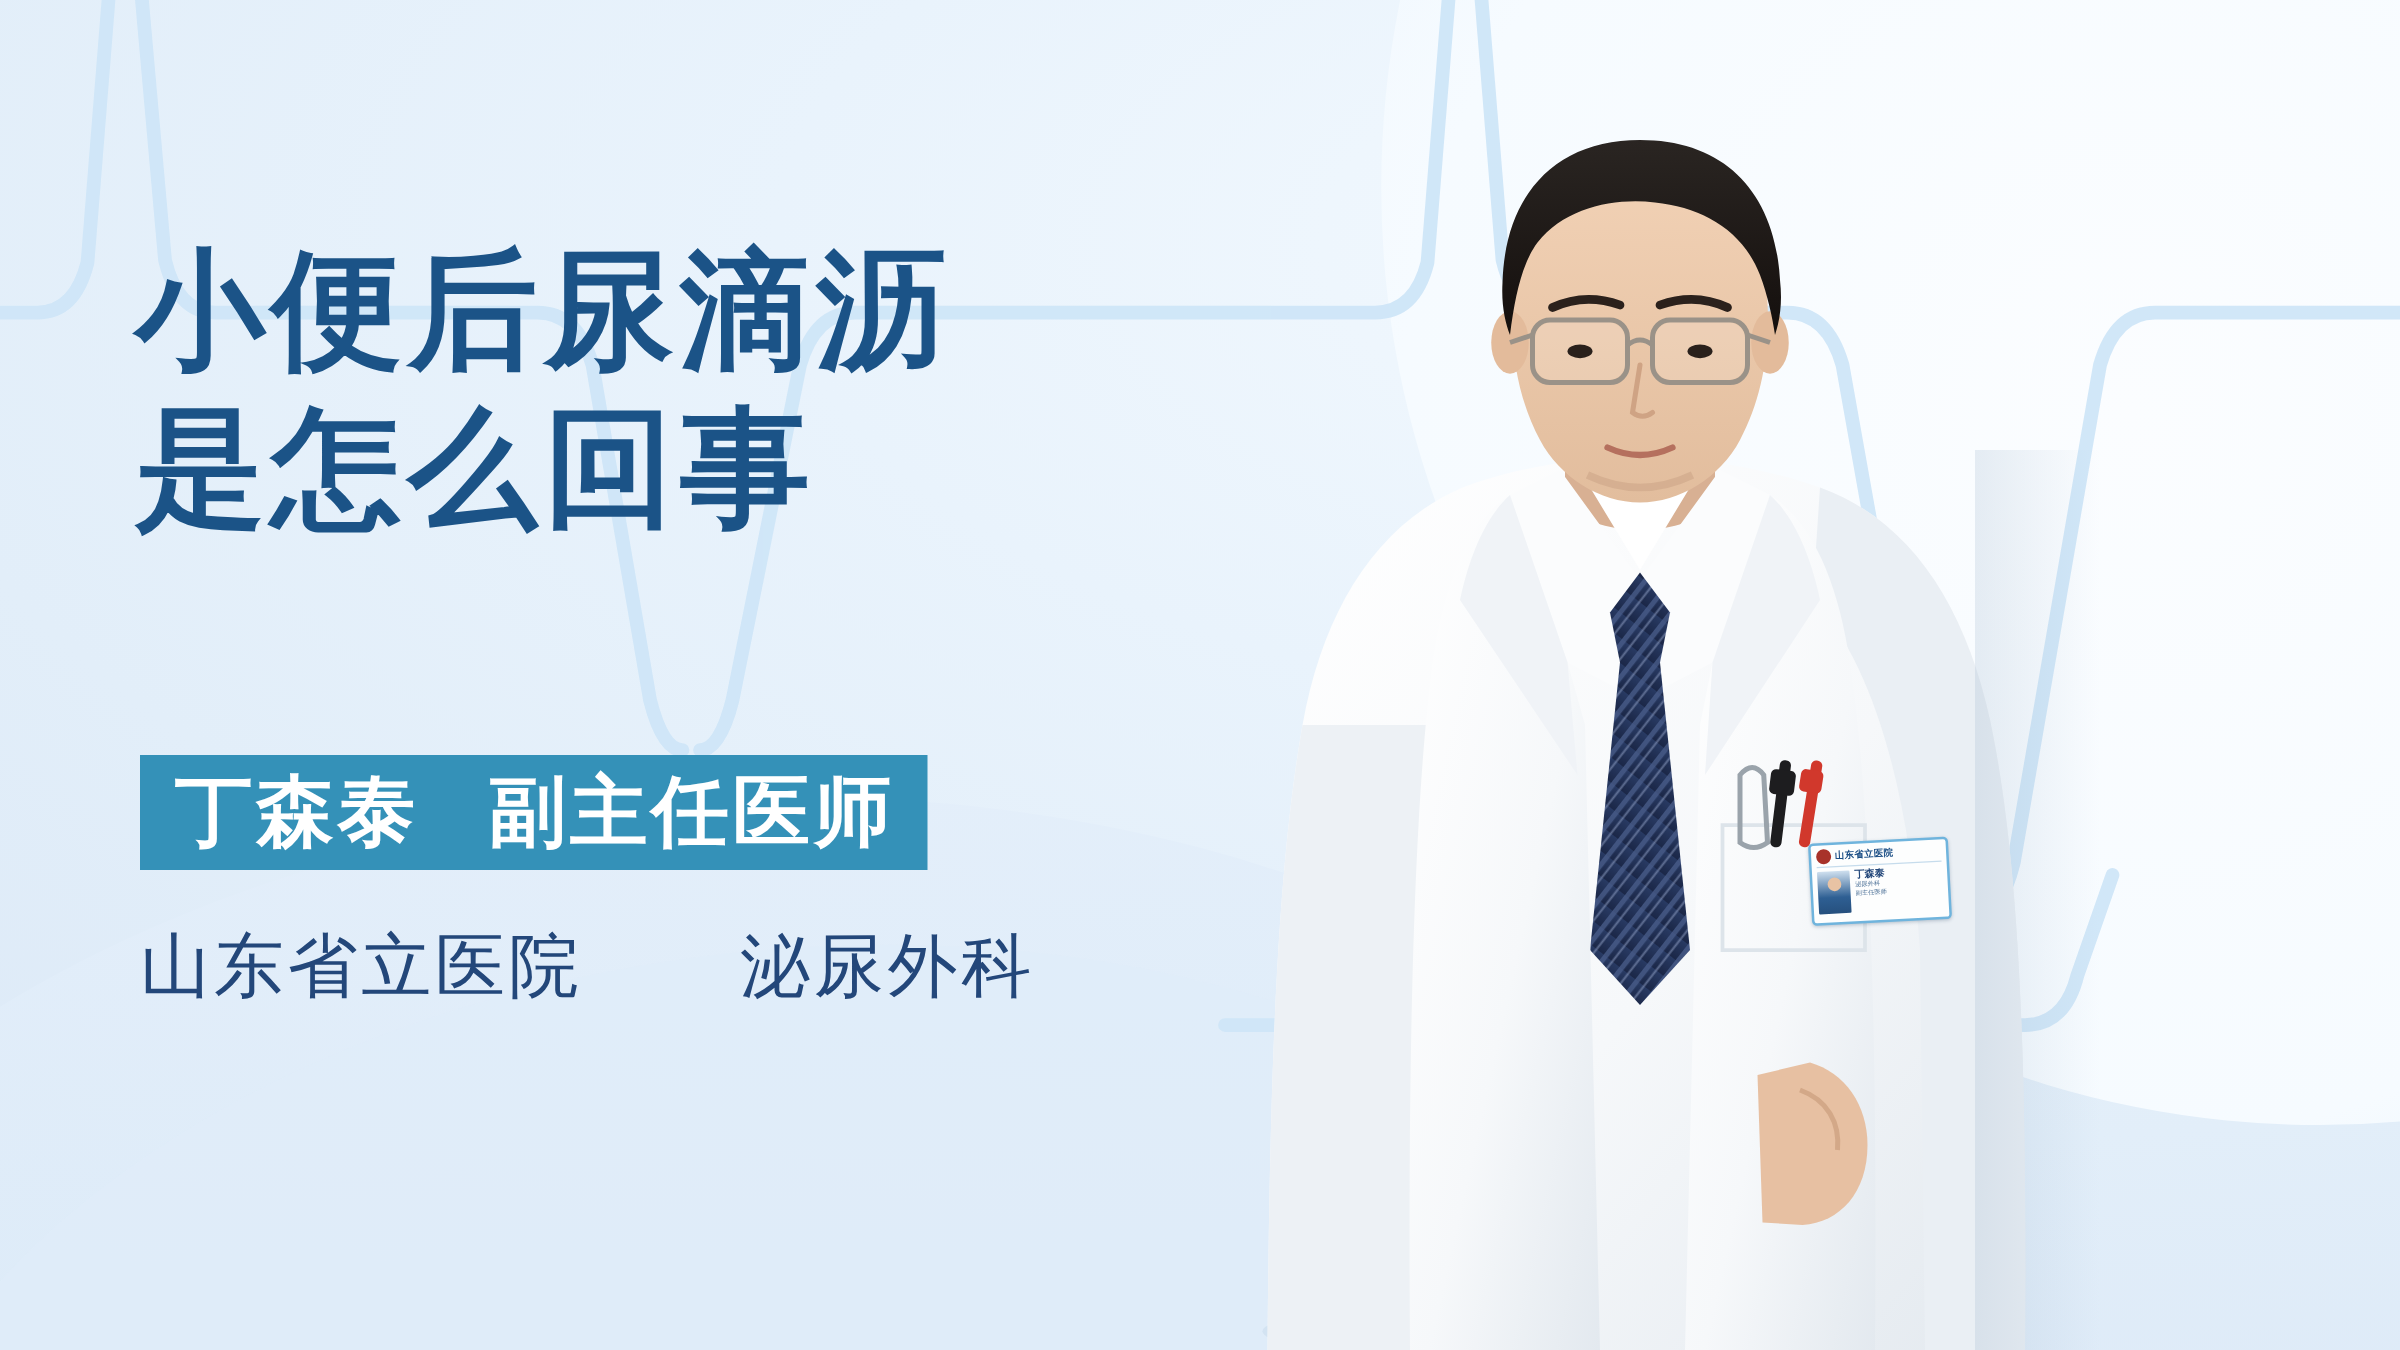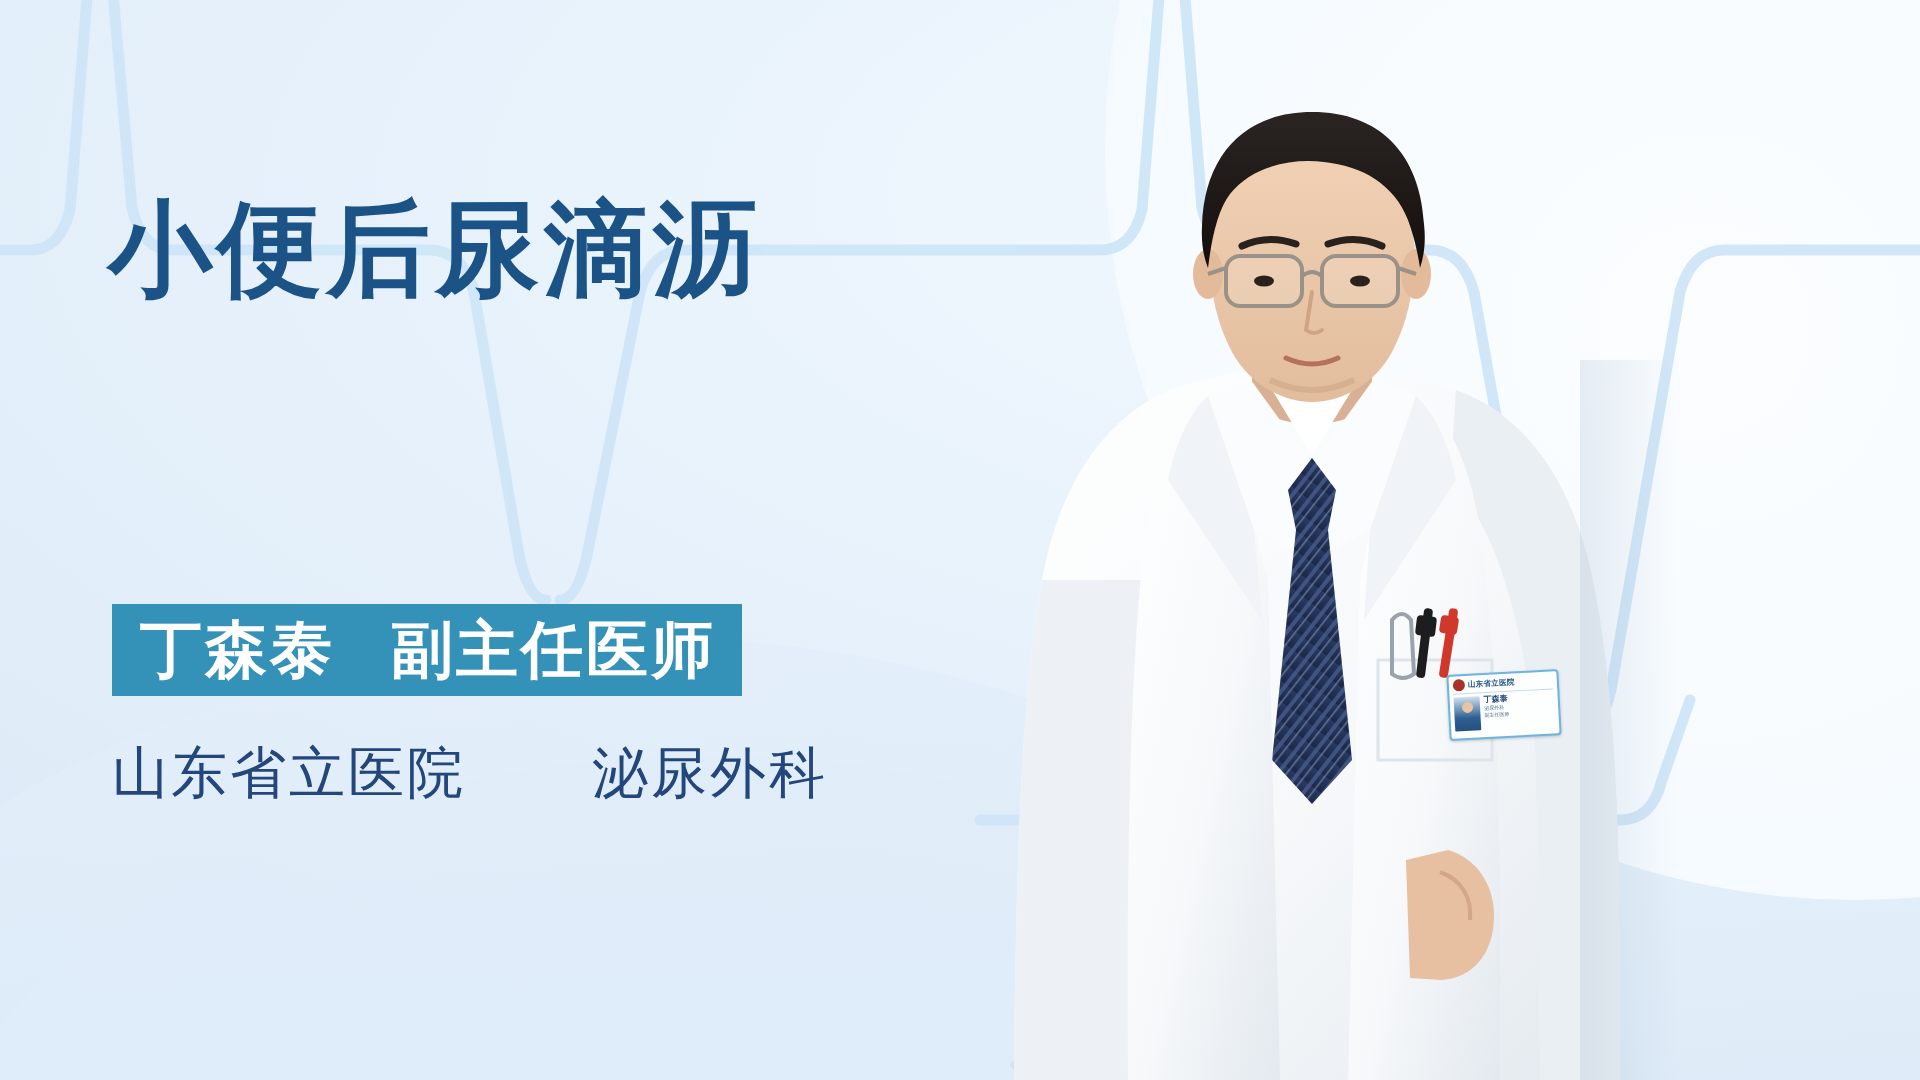--- a/index.html
+++ b/index.html
@@ -245,20 +245,21 @@
       <path d="M 1585 730 Q 1601 730 1611 690 L 1680 292 Q 1692 250 1724 250 L 1960 250"></path>
       <path d="M 980 820 L 1240 820 Q 1272 820 1284 862 L 1350 1120"></path>
       <path d="M 1372 1120 L 1436 862 Q 1448 820 1480 820 L 1620 820 Q 1652 820 1662 780 L 1690 700"></path>
     </g>
   </svg>
 
   <div class="content">
 
     <div class="title-block">
       <div class="title-line">小便后尿滴沥</div>
+      <div class="title-line">是怎么回事</div>
     </div>
 
     <div class="namebar">
       <span class="namebar-name">丁森泰</span>
       <span class="namebar-gap"></span>
       <span class="namebar-title">副主任医师</span>
     </div>
 
     <div class="affil">
       <span class="affil-hospital">山东省立医院</span>

